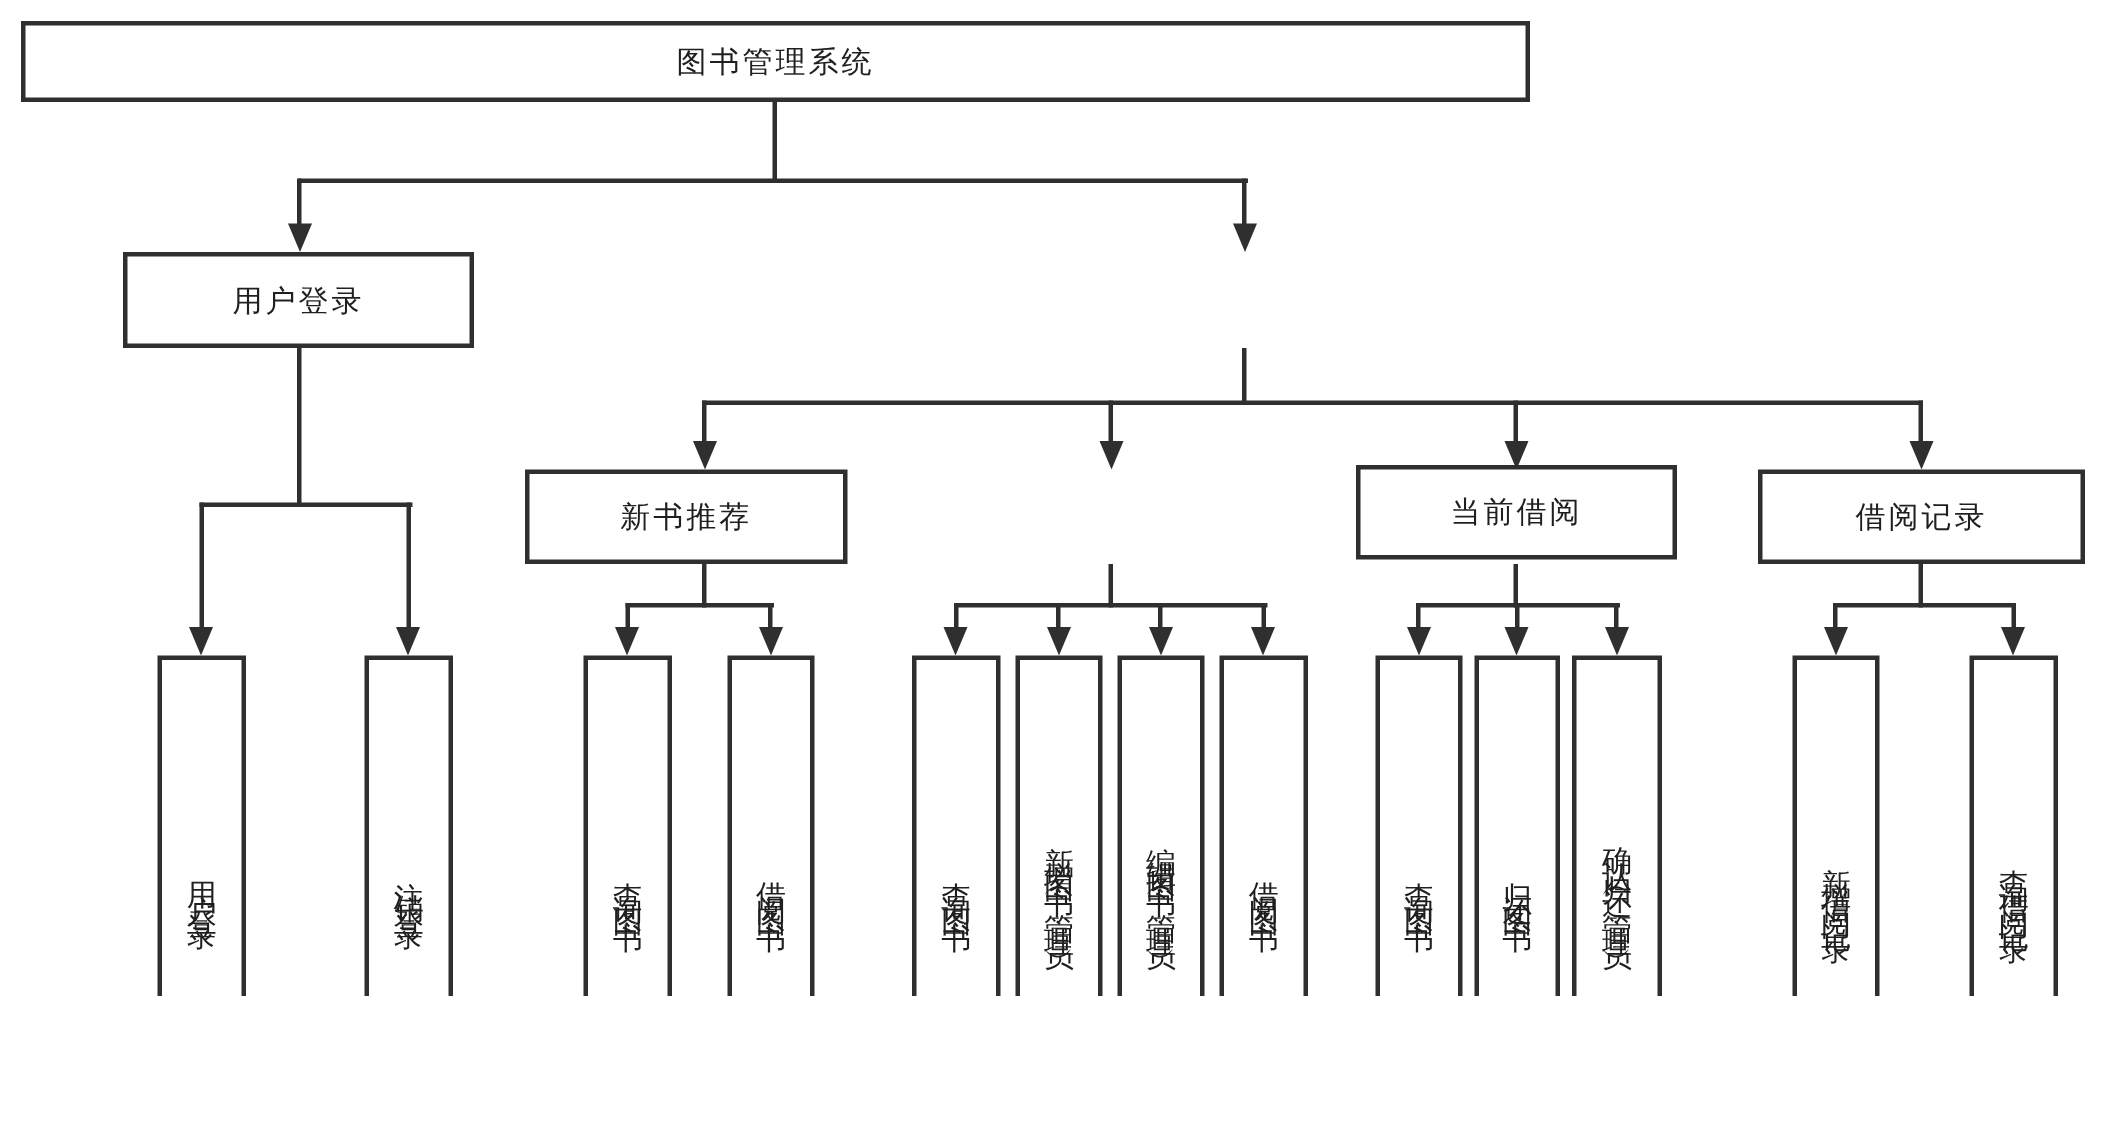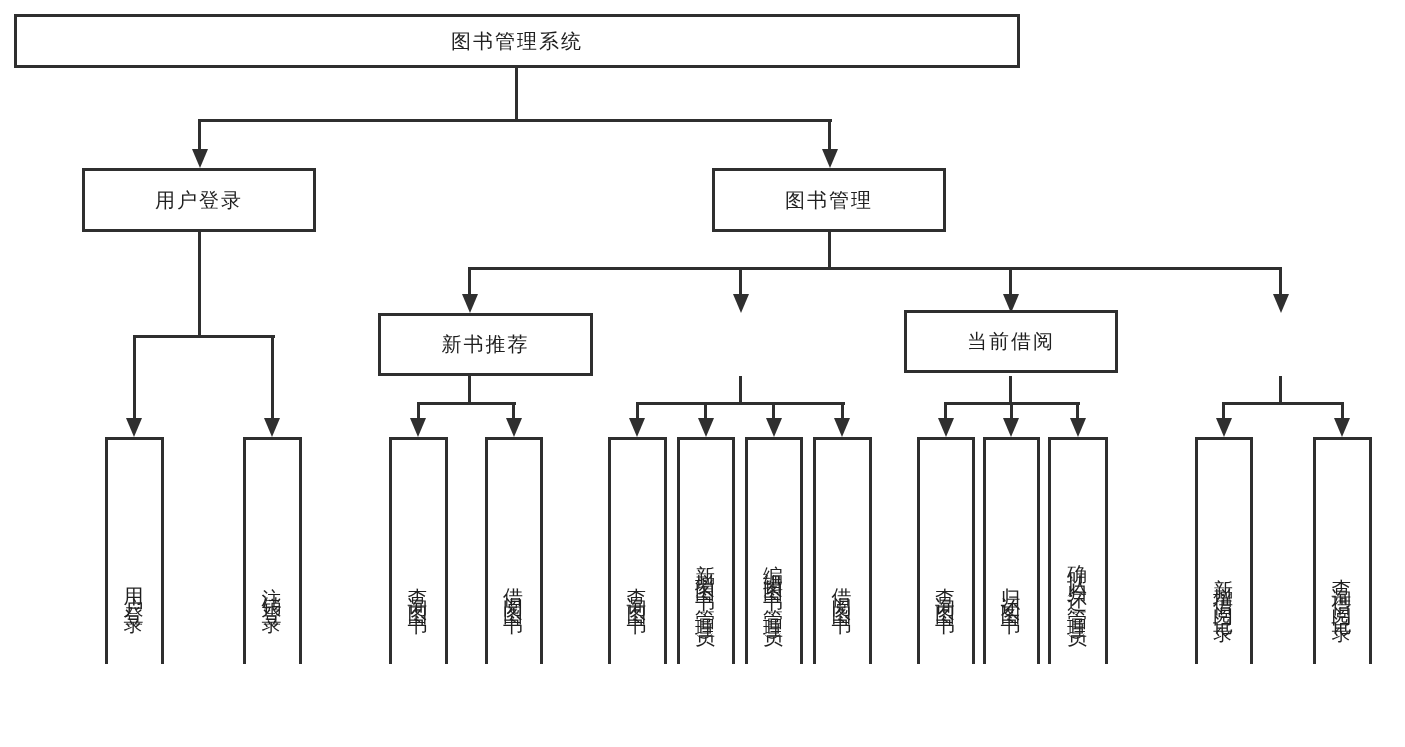--- a/index.html
+++ b/index.html
@@ -60,42 +60,42 @@
   <div class="box" style="left:14px; top:14px; width:1006px; height:54px;">图书管理系统</div>
 
   <div class="vline" style="left:515px; top:68px;  height:52px;"></div>
   <div class="hline" style="left:199px; top:119px; width:633px;"></div>
   <div class="vline" style="left:198px; top:119px; height:33px;"></div>
   <div class="ahead" style="left:192px; top:149px;"></div>
   <div class="vline" style="left:828px; top:119px; height:33px;"></div>
   <div class="ahead" style="left:822px; top:149px;"></div>
 
   <div class="box" style="left:82px; top:168px; width:234px; height:64px;">用户登录</div>
-  <div class="box" style="left:712px; top:168px; width:234px; height:64px;">图书管理</div>
 
   <div class="vline" style="left:198px;  top:232px; height:106px;"></div>
   <div class="hline" style="left:133px;  top:335px; width:142px;"></div>
   <div class="vline" style="left:133px;  top:335px; height:84px;"></div>
   <div class="ahead" style="left:126px;  top:418px;"></div>
   <div class="vline" style="left:271px;  top:335px; height:84px;"></div>
   <div class="ahead" style="left:264px;  top:418px;"></div>
 
   <div class="vline" style="left:828px;  top:232px; height:38px;"></div>
   <div class="hline" style="left:468px;  top:267px; width:814px;"></div>
   <div class="vline" style="left:468px;  top:267px; height:28px;"></div>
   <div class="ahead" style="left:462px;  top:294px;"></div>
   <div class="vline" style="left:739px;  top:267px; height:28px;"></div>
   <div class="ahead" style="left:733px;  top:294px;"></div>
   <div class="vline" style="left:1009px; top:267px; height:28px;"></div>
   <div class="ahead" style="left:1003px; top:294px;"></div>
   <div class="vline" style="left:1279px; top:267px; height:28px;"></div>
   <div class="ahead" style="left:1273px; top:294px;"></div>
 
-  <div class="box" style="left:378px;  top:313px; width:215px; height:63px;">新书推荐</div>
+  <div class="box" style="left:350px;  top:313px; width:215px; height:63px;">新书推荐</div>
   <div class="box" style="left:904px;  top:310px; width:214px; height:63px;">当前借阅</div>
+  <div class="box" style="left:1172px; top:313px; width:218px; height:63px;">借阅记录</div>
 
   <div class="vline" style="left:468px; top:376px; height:29px;"></div>
   <div class="hline" style="left:417px; top:402px; width:99px;"></div>
   <div class="vline" style="left:417px; top:402px; height:18px;"></div>
   <div class="ahead" style="left:410px; top:418px;"></div>
   <div class="vline" style="left:512px; top:402px; height:18px;"></div>
   <div class="ahead" style="left:506px; top:418px;"></div>
 
   <div class="vline" style="left:739px; top:376px; height:29px;"></div>
   <div class="hline" style="left:636px; top:402px; width:209px;"></div>

